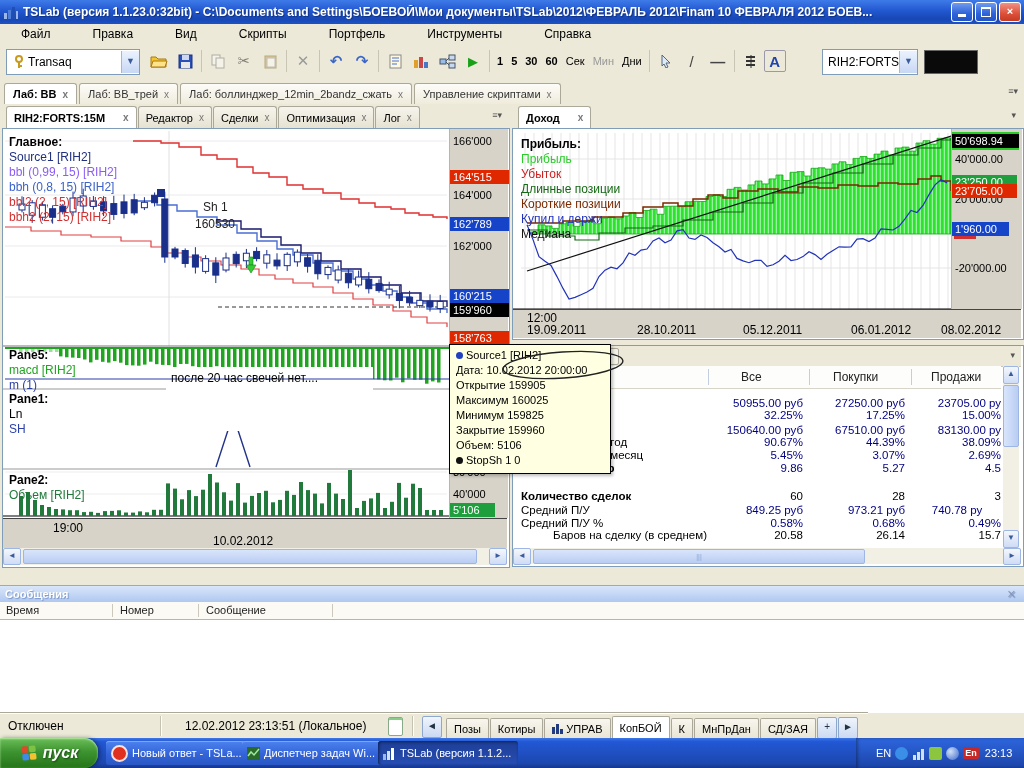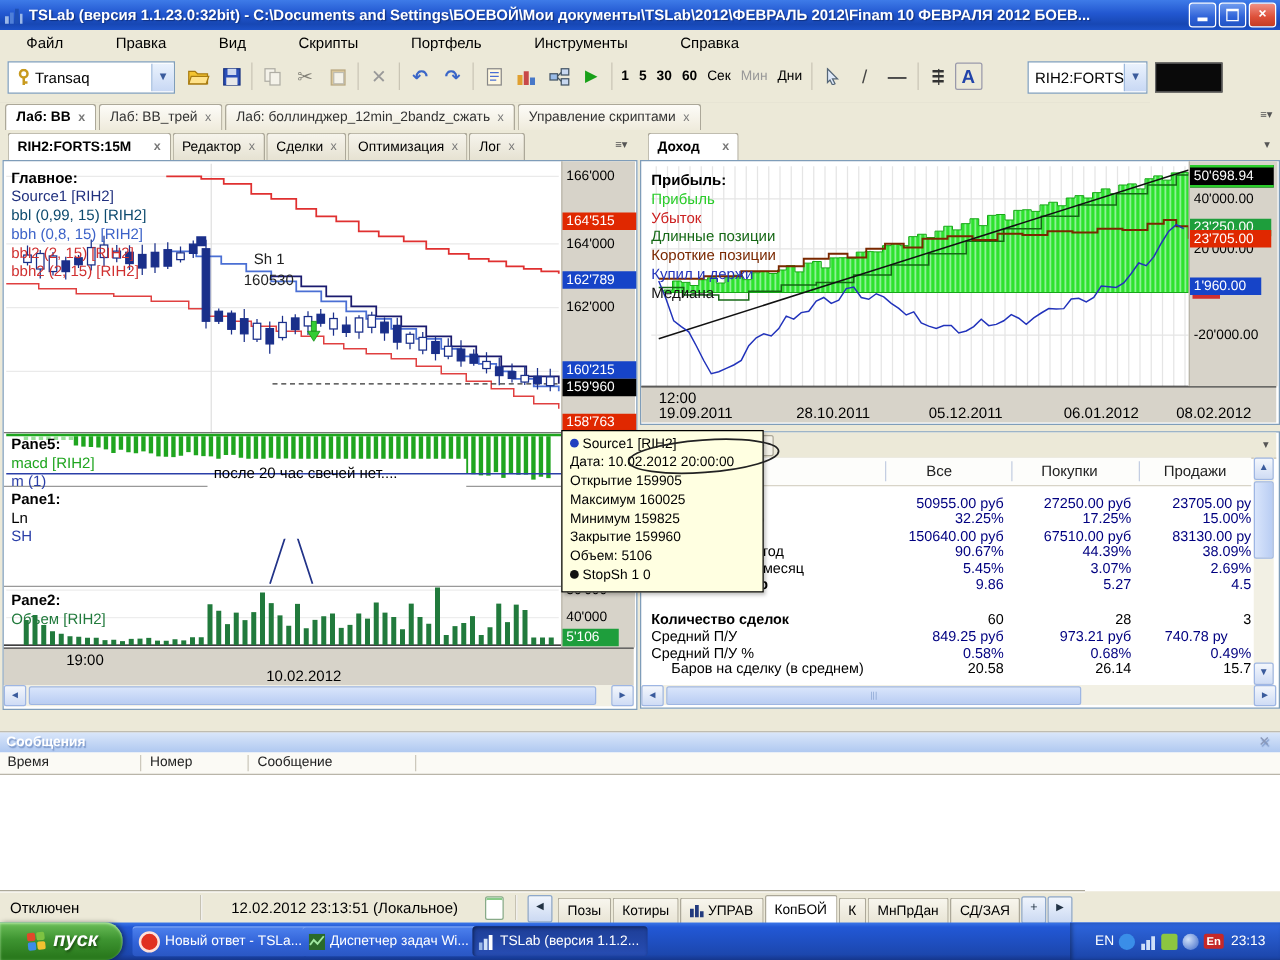--- a/index.html
+++ b/index.html
@@ -521,21 +521,21 @@
 
     <div class="ab" style="left:163px;top:238px;width:207px;height:64px;background:#fff;z-index:5;"></div>
     <svg width="446" height="436" style="position:absolute;left:0;top:0;z-index:6;pointer-events:none;">
       <line x1="2" y1="250" x2="446" y2="250" stroke="#2B3FA8" stroke-width="1.2"></line>
     </svg>
     <div class="ab" style="left:168px;top:242px;z-index:7;font-size:12px;">после 20 час свечей нет....</div>
 
     <div class="ab" style="left:6px;top:6px;z-index:8;">
       <div class="legend-line" style="font-weight:bold;">Главное:</div>
       <div class="legend-line" style="color:#20307E;">Source1 [RIH2]</div>
-      <div class="legend-line" style="color:#0c4a6e;">bbl (0,99, 15) [RIH2]</div>
+      <div class="legend-line" style="color:#8b5cf6;">bbl (0,99, 15) [RIH2]</div>
       <div class="legend-line" style="color:#3C62C8;">bbh (0,8, 15) [RIH2]</div>
       <div class="legend-line" style="color:#D03030;">bbl2 (2, 15) [RIH2]</div>
       <div class="legend-line" style="color:#D03030;">bbh2 (2, 15) [RIH2]</div>
     </div>
     <div class="ab" style="left:200px;top:71px;z-index:8;font-size:12px;color:#222;">Sh 1</div>
     <div class="ab" style="left:192px;top:88px;z-index:8;font-size:12px;color:#222;">160530</div>
 
     <div class="ab" style="left:6px;top:219px;z-index:8;">
       <div class="legend-line" style="font-weight:bold;">Pane5:</div>
       <div class="legend-line" style="color:#1FA51F;">macd [RIH2]</div>
@@ -748,21 +748,21 @@
           <div class="tcell navy" style="left: 298px; width: 94px; text-align: right;">973.21 руб</div>
           <div class="tcell navy" style="left: 400px; width: 88px; text-align: center;">740.78 ру</div>
         </div>
         <div class="trow" style="top: 170px;">
           <div class="tcell " style="left: 8px; width: 186px; text-align: left;">Средний П/У %</div>
           <div class="tcell navy" style="left: 196px; width: 94px; text-align: right;">0.58%</div>
           <div class="tcell navy" style="left: 298px; width: 94px; text-align: right;">0.68%</div>
           <div class="tcell navy" style="left: 400px; width: 88px; text-align: right;">0.49%</div>
         </div>
         <div class="trow" style="top: 182px;">
-          <div class="tcell " style="left: 8px; width: 186px; text-align: center;">Баров на сделку (в среднем)</div>
+          <div class="tcell " style="left: 8px; width: 186px; text-align: right;">Баров на сделку (в среднем)</div>
           <div class="tcell " style="left: 196px; width: 94px; text-align: right;">20.58</div>
           <div class="tcell " style="left: 298px; width: 94px; text-align: right;">26.14</div>
           <div class="tcell " style="left: 400px; width: 88px; text-align: right;">15.7</div>
         </div>
       </div>
 
     <div class="ab" style="left:490px;top:20px;width:16px;height:182px;background:#F2F0E4;">
       <div class="sbv-btn" style="width:14px;">▲</div>
       <div style="width:14px;height:60px;margin-top:1px;background:linear-gradient(90deg,#D9E5FB,#B9CDF3);border:1px solid #9EB6E4;border-radius:2px;"></div>
       <div class="sbv-btn" style="width:14px;position:absolute;bottom:0;">▼</div>

